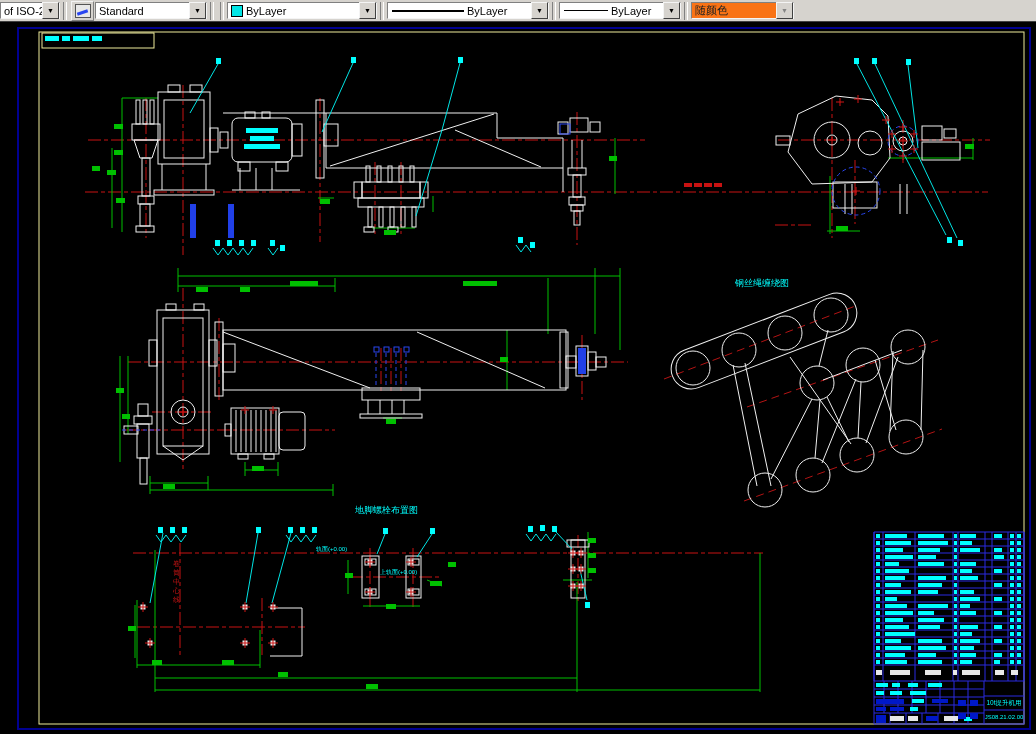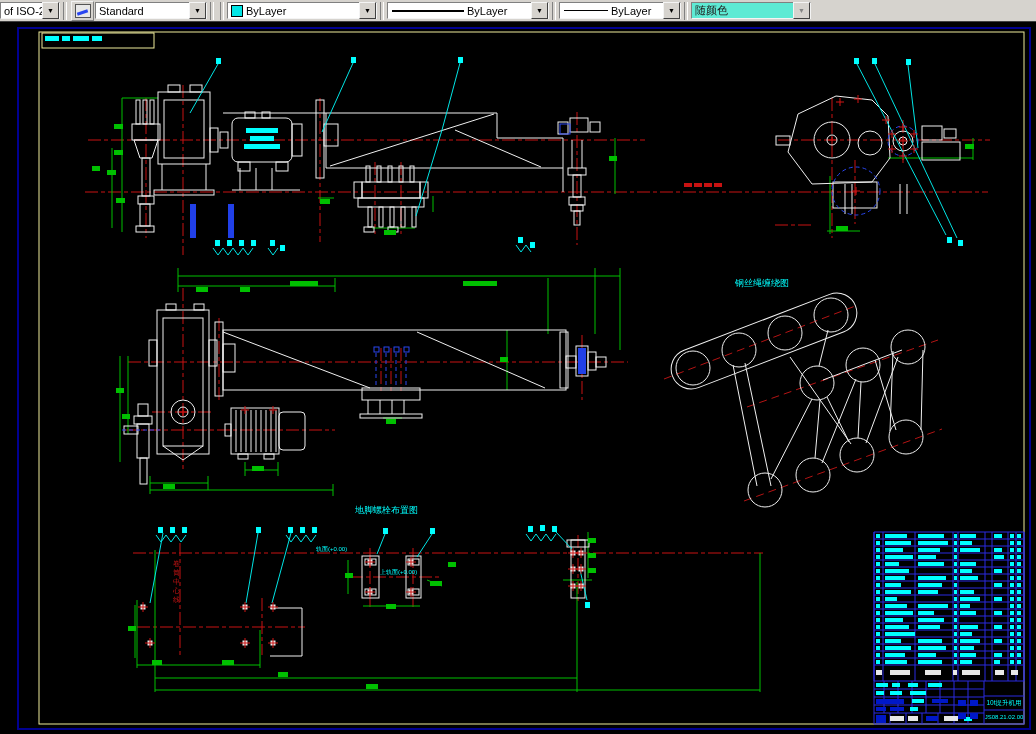--- a/index.html
+++ b/index.html
@@ -76,21 +76,21 @@
       <span class="val">ByLayer</span>
       <span class="arrow">▼</span>
     </div>
     <span class="sep"></span>
     <div class="combo" style="width:122px">
       <span class="lineglyph" style="width:44px;border-top-width:1px"></span>
       <span class="val">ByLayer</span>
       <span class="arrow">▼</span>
     </div>
     <span class="sep"></span>
-    <div class="combo dis-text" style="width:120px;background:#5eead4">
+    <div class="combo dis-text" style="width:103px;background:#f97316">
       <span class="val">随颜色</span>
       <span class="arrow dis">▼</span>
     </div>
   </div>
 
   <svg id="cad" width="1036" height="734" viewBox="0 0 1036 734">
     <rect x="0" y="22" width="1036" height="712" fill="#000"></rect>
 
     <rect class="nv" x="18" y="28" width="1012" height="701"></rect>
     <rect class="yl" x="39" y="32" width="985" height="692"></rect>

